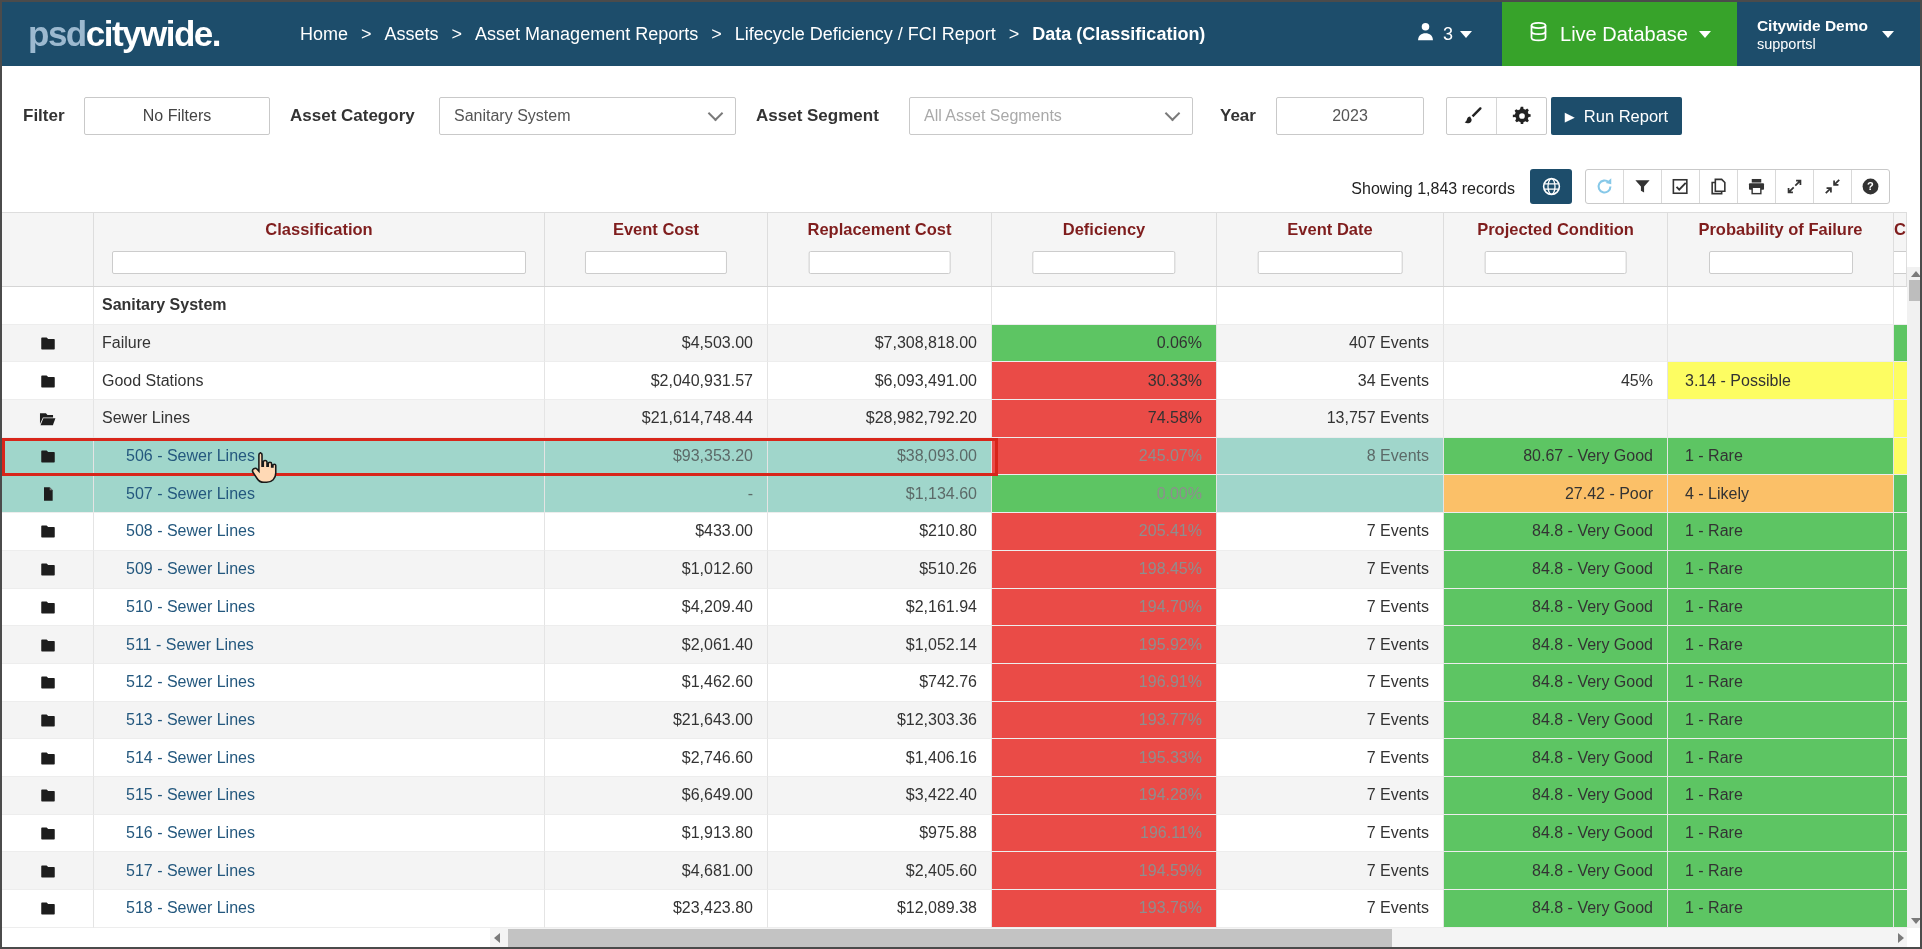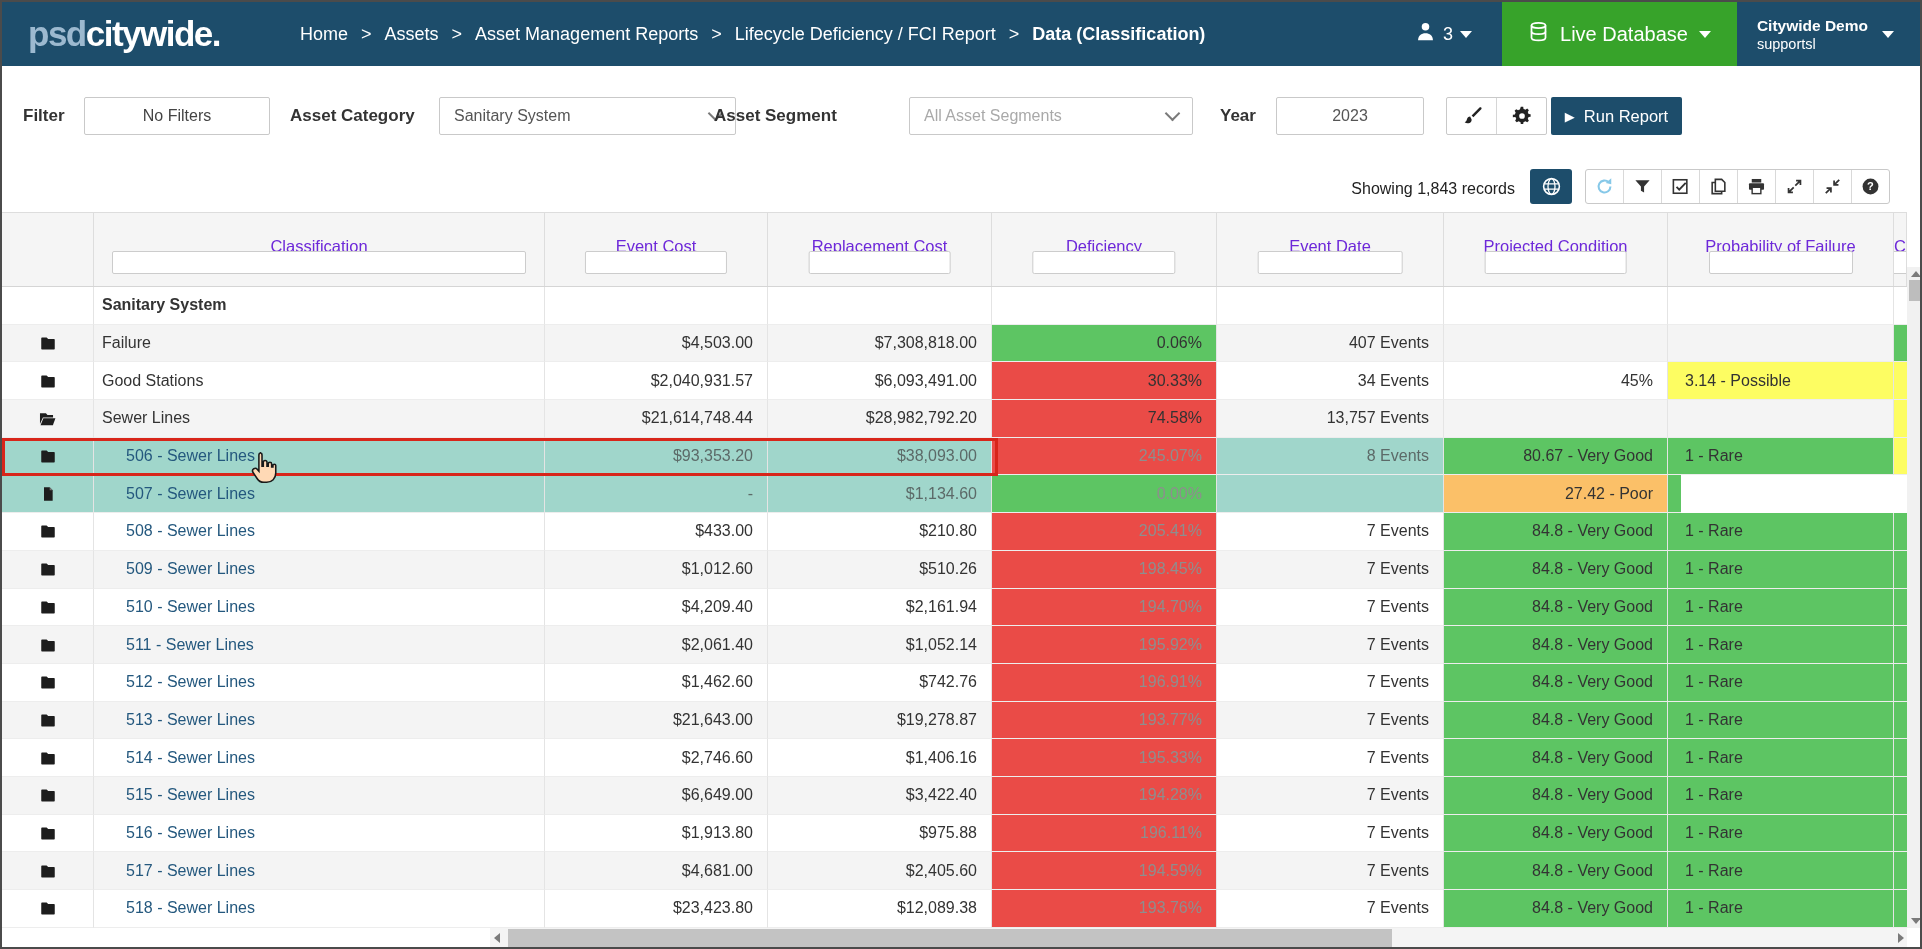--- a/index.html
+++ b/index.html
@@ -49,21 +49,21 @@
              border-radius:3px;display:flex;align-items:center;justify-content:center;}
   .icon-group{position:absolute;left:1583px;top:167px;height:35px;display:flex;background:#fff;
               border:1px solid #c9c9c9;border-radius:3px;box-sizing:border-box;}
   .icon-group .ibtn{width:37px;display:flex;align-items:center;justify-content:center;}
   .icon-group .ibtn + .ibtn{border-left:1px solid #d9d9d9;}
 
   
   .thead{position:absolute;top:210px;left:0;width:1905px;height:75px;background:#f5f5f5;display:flex;
          border-top:1px solid #ddd;border-bottom:1px solid #d5d5d5;box-sizing:border-box;}
   .th{position:relative;box-sizing:border-box;border-right:1px solid #ddd;overflow:hidden;}
-  .th-label{display:block;text-align:center;margin-top:24px;font-weight:normal;font-size:16.5px;color:#6d28d9;white-space:nowrap;}
+  .th-label{display:block;text-align:center;margin-top:7px;font-weight:bold;font-size:16.5px;color:#7f1d1d;white-space:nowrap;}
   .th-input{position:absolute;bottom:12px;left:50%;transform:translateX(-50%);height:23px;
             border:1px solid #ccc;background:#fff;border-radius:2px;box-sizing:border-box;}
   .c0{width:92px;} .c1{width:451px;} .c2{width:223px;} .c3{width:224px;} .c4{width:225px;}
   .c5{width:227px;} .c6{width:224px;} .c7{width:226px;} .c8{width:13px;}
 
   .tbody{position:absolute;top:285px;left:0;width:1905px;height:641px;overflow:hidden;background:#fff;}
   .tr{display:flex;height:37.7px;position:relative;}
   .td{box-sizing:border-box;border-right:1px solid #e4e4e4;border-bottom:1px solid #ededed;
       display:flex;align-items:center;font-size:16px;color:#333;overflow:hidden;white-space:nowrap;}
   .td.c0{justify-content:center;}
@@ -142,21 +142,21 @@
     </div>
   </div>
 
   <span class="flabel" style="left:21px">Filter</span>
   <div class="box btn-nofilters">No Filters</div>
   <span class="flabel" style="left:288px">Asset Category</span>
   <div class="box select" style="left:437px;width:297px">
     <span class="val">Sanitary System</span>
     <span class="chev"></span>
   </div>
-  <span class="flabel" style="left:712px">Asset Segment</span>
+  <span class="flabel" style="left:754px">Asset Segment</span>
   <div class="box select" style="left:907px;width:284px">
     <span class="val ph">All Asset Segments</span>
     <span class="chev"></span>
   </div>
   <span class="flabel" style="left:1218px">Year</span>
   <div class="box year-input">2023</div>
   <div class="tool-pair">
     <span class="cell" id="brush-btn">
         <svg width="22" height="22" viewBox="0 0 24 24">
           <path d="M20.2 2.8l-8.6 8.6 1.9 1.9 8.6-8.6c.5-.5.5-1.4 0-1.9s-1.4-.5-1.9 0z" fill="#222"></path>
@@ -359,20 +359,21 @@
           </svg>
         </div>
         <div class="td c1 indent" style="background: rgb(160, 214, 203);">
           <span class="link">507 - Sewer Lines</span>
         </div>
         <div class="td c2 num txt-dim" style="background: rgb(160, 214, 203);">-</div>
         <div class="td c3 num txt-dim" style="background: rgb(160, 214, 203);">$1,134.60</div>
         <div class="td c4 num bg-green txt-gray">0.00%</div>
         <div class="td c5 num txt-dim" style="background: rgb(160, 214, 203);"></div>
         <div class="td c6 num bg-orange">27.42 - Poor</div>
+        <div class="td c7 left bg-orange">4 - Likely</div>
         <div class="td c8" style="background: rgb(93, 197, 99); border-right: none;"></div>
       </div>
       <div class="tr">
         <div class="td c0" style="background: rgb(255, 255, 255);">
           <svg width="18" height="18" viewBox="0 0 24 24">
             <path d="M3 5.5a1 1 0 0 1 1-1h6.2l2 2.2H20a1 1 0 0 1 1 1v11.8a1 1 0 0 1-1 1H4a1 1 0 0 1-1-1z" fill="#1d1d1d"></path>
           </svg>
         </div>
         <div class="td c1 indent" style="background: rgb(255, 255, 255);">
           <span class="link">508 - Sewer Lines</span>
@@ -456,21 +457,21 @@
       <div class="tr">
         <div class="td c0" style="background: rgb(244, 244, 244);">
           <svg width="18" height="18" viewBox="0 0 24 24">
             <path d="M3 5.5a1 1 0 0 1 1-1h6.2l2 2.2H20a1 1 0 0 1 1 1v11.8a1 1 0 0 1-1 1H4a1 1 0 0 1-1-1z" fill="#1d1d1d"></path>
           </svg>
         </div>
         <div class="td c1 indent" style="background: rgb(244, 244, 244);">
           <span class="link">513 - Sewer Lines</span>
         </div>
         <div class="td c2 num" style="background: rgb(244, 244, 244);">$21,643.00</div>
-        <div class="td c3 num" style="background: rgb(244, 244, 244);">$19,278.87</div>
+        <div class="td c3 num" style="background: rgb(244, 244, 244);">$12,303.36</div>
         <div class="td c4 num bg-red txt-gray">193.77%</div>
         <div class="td c5 num" style="background: rgb(244, 244, 244);">7 Events</div>
         <div class="td c6 num bg-green">84.8 - Very Good</div>
         <div class="td c7 left bg-green">1 - Rare</div>
         <div class="td c8" style="background: rgb(93, 197, 99); border-right: none;"></div>
       </div>
       <div class="tr">
         <div class="td c0" style="background: rgb(255, 255, 255);">
           <svg width="18" height="18" viewBox="0 0 24 24">
             <path d="M3 5.5a1 1 0 0 1 1-1h6.2l2 2.2H20a1 1 0 0 1 1 1v11.8a1 1 0 0 1-1 1H4a1 1 0 0 1-1-1z" fill="#1d1d1d"></path>

